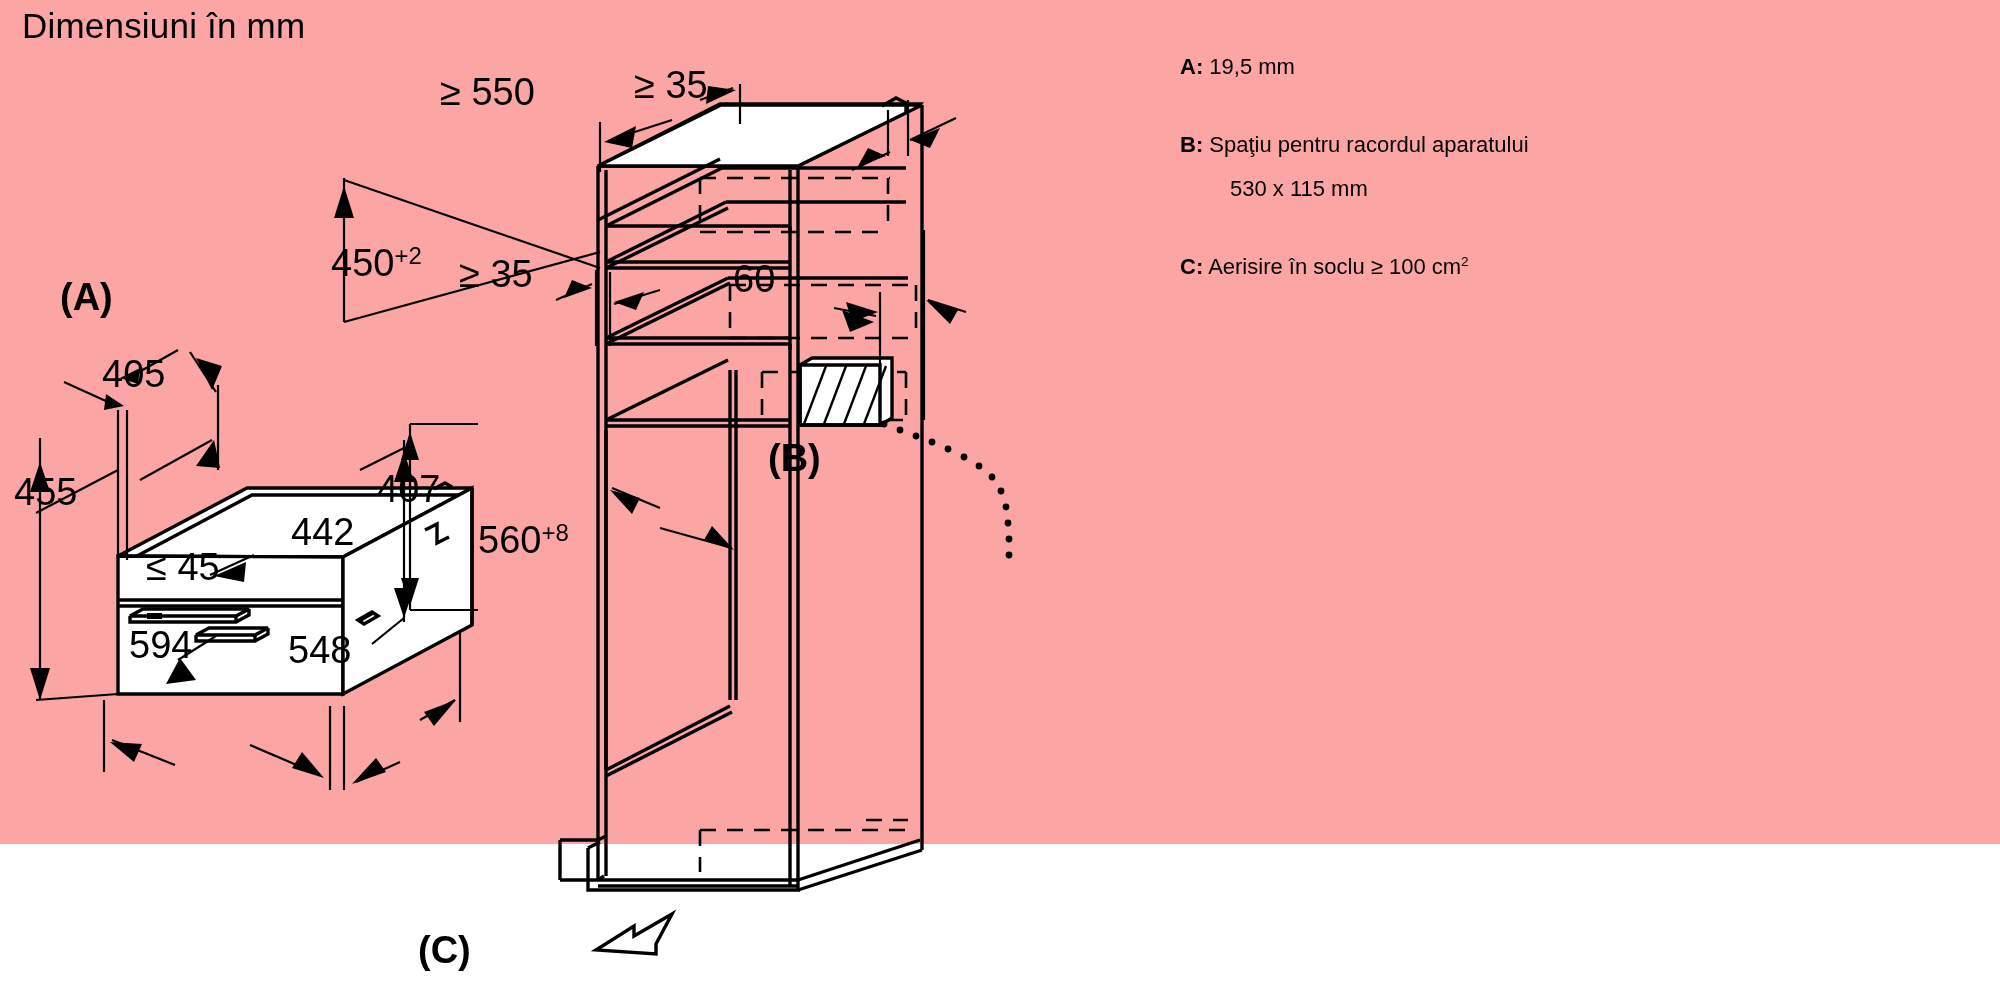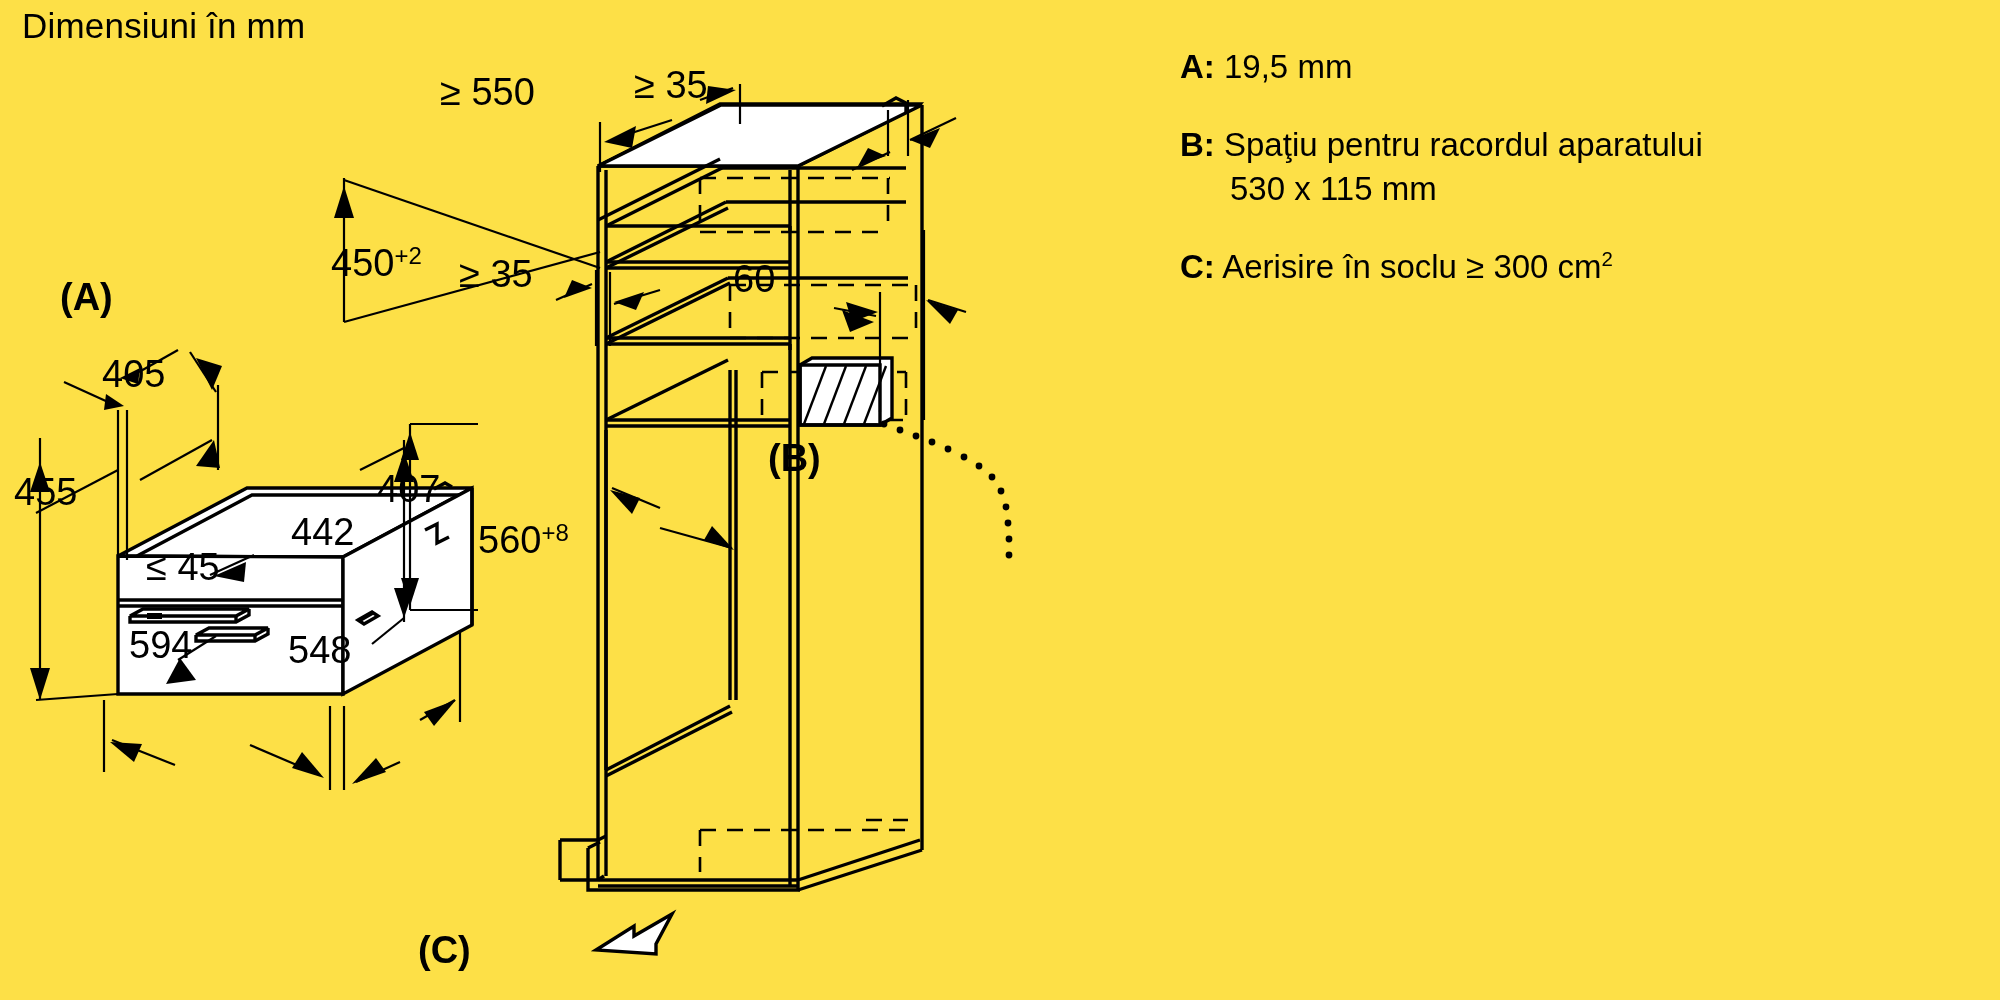--- a/index.html
+++ b/index.html
@@ -10,22 +10,22 @@
   body {
     width: 2000px;
     height: 1000px;
     overflow: hidden;
     font-family: "Liberation Sans", sans-serif;
     color: #000000;
   }
   #stage {
     position: relative;
     width: 2000px;
-    height: 1000px;
-    background: #fde047;
+    height: 844px;
+    background: #fca5a5;
   }
   #title {
     position: absolute;
     left: 22px;
     top: 6px;
     font-size: 35px;
     letter-spacing: 0.2px;
     white-space: nowrap;
     color: #000;
   }
@@ -38,21 +38,21 @@
   }
   #legend {
     position: absolute;
     left: 1180px;
     top: 45px;
     width: 790px;
   }
   .legend-row {
     position: relative;
     margin-bottom: 34px;
-    font-size: 33px;
+    font-size: 22px;
     line-height: 44px;
     color: #000;
   }
   .legend-key {
     font-weight: bold;
   }
   .legend-text {
     font-weight: normal;
   }
   .legend-sub {
@@ -400,18 +400,18 @@
     </div>
 
     <div class="legend-row">
       <span class="legend-key">B:</span>
       <span class="legend-text">Spaţiu pentru racordul aparatului</span>
       <span class="legend-sub">530 x 115 mm</span>
     </div>
 
     <div class="legend-row">
       <span class="legend-key">C:</span>
-      <span class="legend-text">Aerisire în soclu ≥ 300 cm</span><span class="sup">2</span>
+      <span class="legend-text">Aerisire în soclu ≥ 100 cm</span><span class="sup">2</span>
     </div>
 
   </div>
 
 </div>
 
 </body></html>

